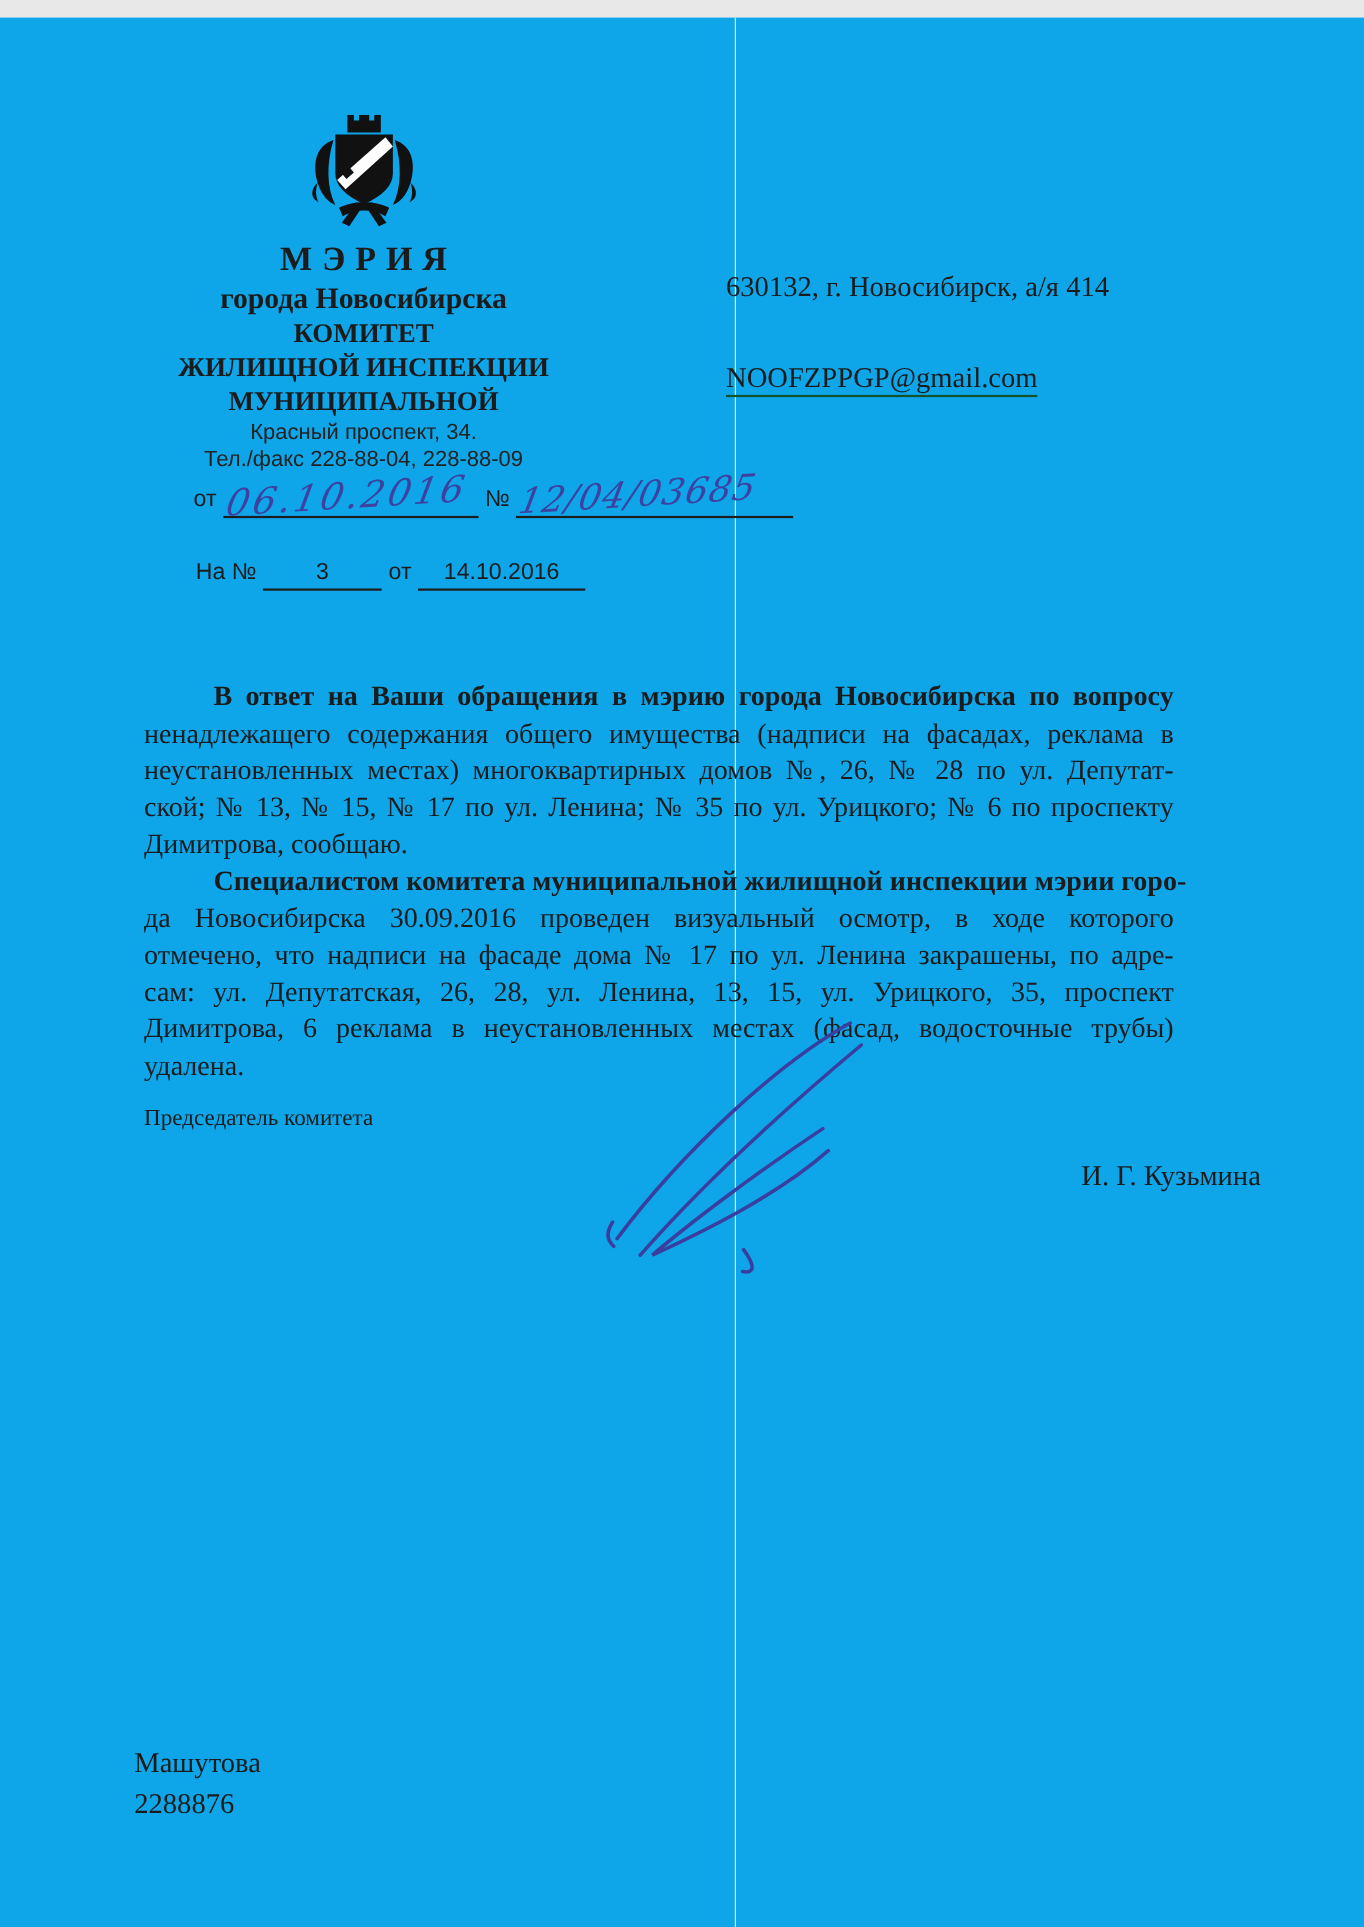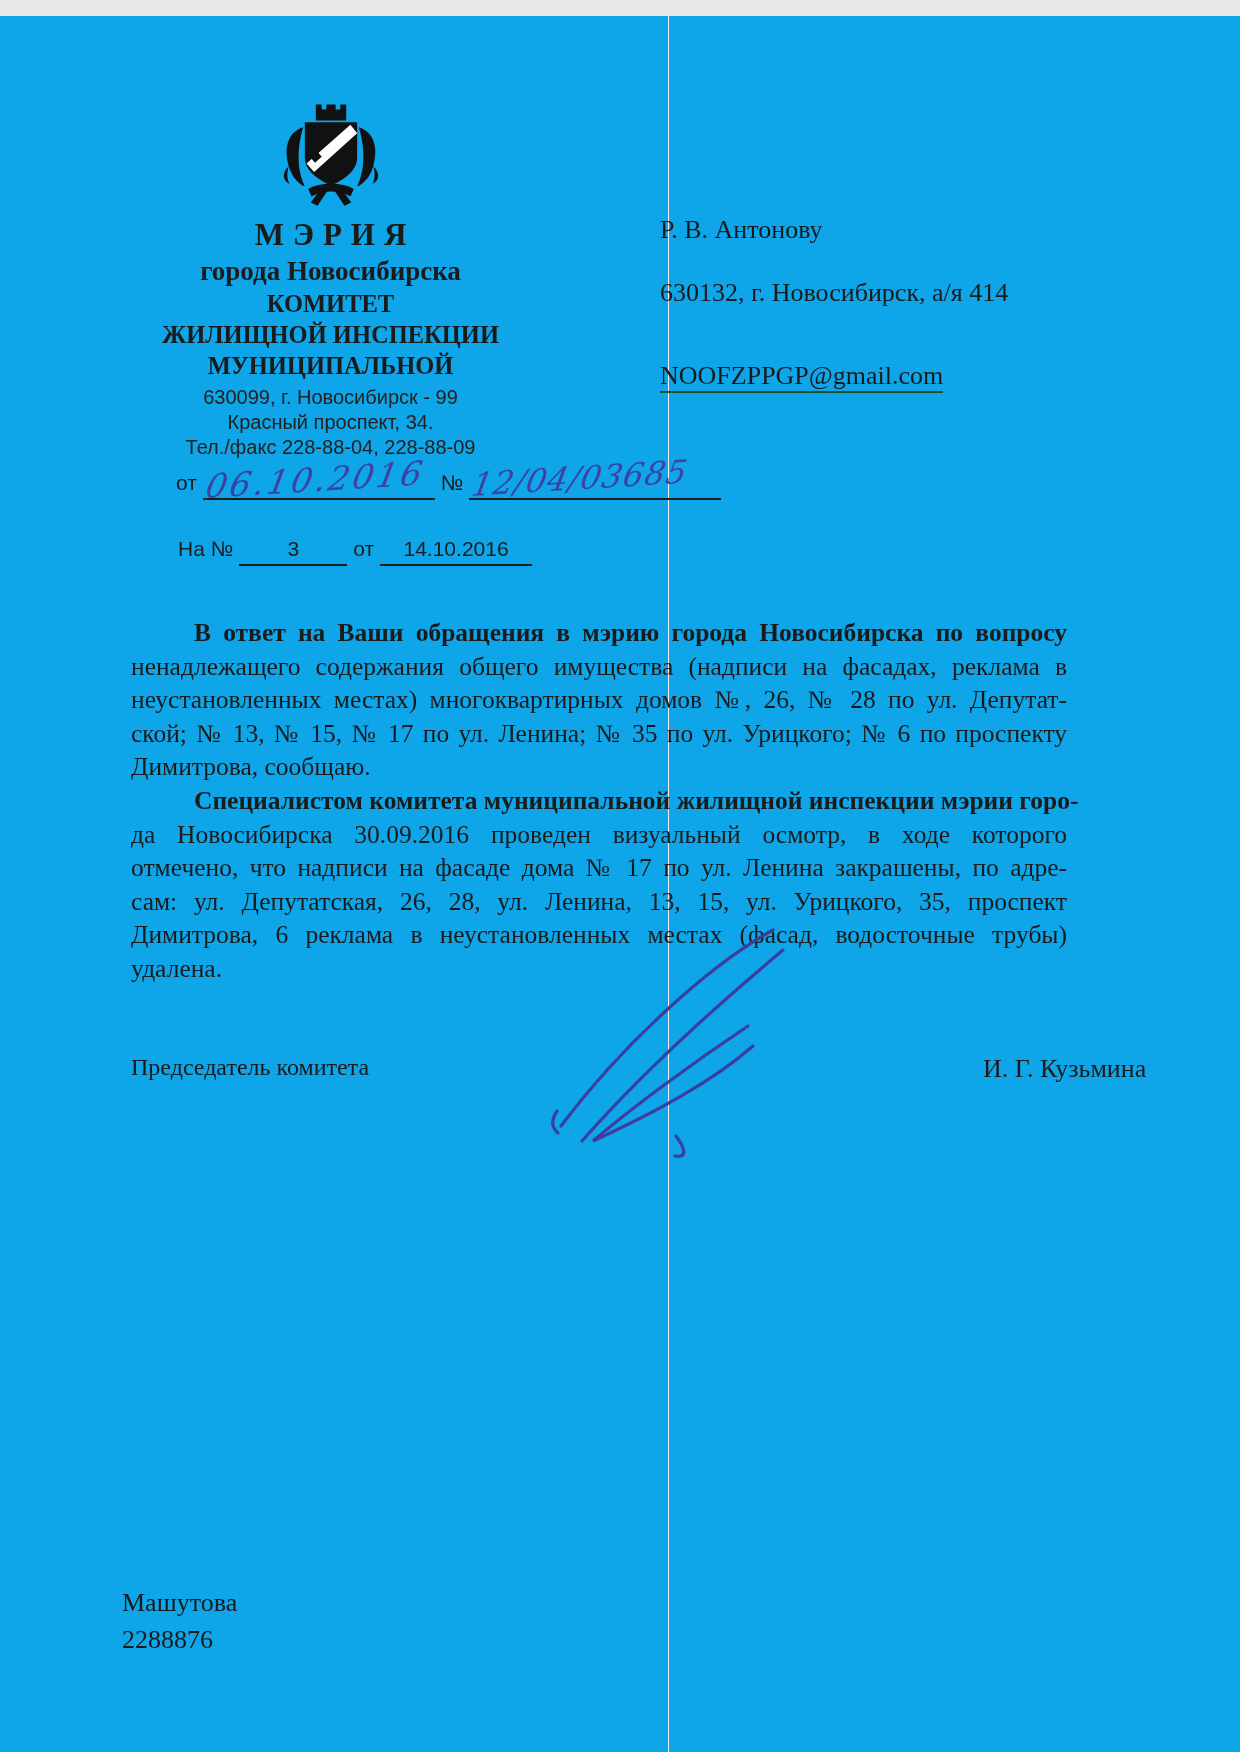--- a/index.html
+++ b/index.html
@@ -57,21 +57,21 @@
   .recipient .r-email{margin-top:50px;line-height:34px;}
   .r-email span{border-bottom:2px solid #14532d;padding-bottom:1px;}
 
   
   .body-text{position:absolute;left:131px;top:600px;width:936px;font-size:25.5px;}
   .bline{line-height:33.6px;text-align:justify;text-align-last:justify;white-space:nowrap;}
   .bline.noj{text-align:left;text-align-last:left;}
   .bline.indent{text-indent:63px;font-weight:bold;}
 
   
-  .sign-title{position:absolute;left:131px;top:1038px;font-size:24px;}
+  .sign-title{position:absolute;left:131px;top:988px;font-size:21px;}
   .sign-name{position:absolute;left:983px;top:1038px;font-size:26px;}
   .signature-svg{position:absolute;left:536px;top:888px;width:264px;height:262px;}
 
   
   .footer{position:absolute;left:122px;top:1568px;font-size:26px;line-height:37px;}
 </style>
 </head>
 <body>
 
 <div class="page">
@@ -98,35 +98,33 @@
       <path d="M52,97 L36,119 L44,123 L58,102 Z" fill="#111"></path>
       <path d="M68,97 L84,119 L76,123 L62,102 Z" fill="#111"></path>
       <path d="M33,103 C47,95 73,95 87,103 L83,112 C70,104 50,104 37,112 Z" fill="#111"></path>
     </svg>
 
     <div class="org1">МЭРИЯ</div>
     <div class="org2">города Новосибирска</div>
     <div class="org3">КОМИТЕТ</div>
     <div class="org3">ЖИЛИЩНОЙ ИНСПЕКЦИИ</div>
     <div class="org3">МУНИЦИПАЛЬНОЙ</div>
-    <div class="addr first">630099, г. Новосибирск - 99</div>
     <div class="addr">Красный проспект, 34.</div>
     <div class="addr">Тел./факс 228-88-04, 228-88-09</div>
 
     <div class="ref-line">
       <span>от</span><span class="uline u-date"><span class="hand">06.10.2016</span></span><span>№</span><span class="uline u-num"><span class="hand num">12/04/03685</span></span>
     </div>
 
     <div class="ref-line second">
       <span>На №</span><span class="uline u-in-num typed">3</span><span>от</span><span class="uline u-in-date typed">14.10.2016</span>
     </div>
   </div>
 
   <div class="recipient">
-    <div class="r-name">Р. В. Антонову</div>
     <div class="r-addr">630132, г. Новосибирск, а/я 414</div>
     <div class="r-email"><span>NOOFZPPGP@gmail.com</span></div>
   </div>
 
   <div class="body-text">
     <div class="para">
       <div class="bline indent">В ответ на Ваши обращения в мэрию города Новосибирска по вопросу</div>
       <div class="bline">ненадлежащего содержания общего имущества (надписи на фасадах, реклама в</div>
       <div class="bline">неустановленных местах) многоквартирных домов №, 26, № 28 по ул. Депутат-</div>
       <div class="bline">ской; № 13, № 15, № 17 по ул. Ленина; № 35 по ул. Урицкого; № 6 по проспекту</div>

